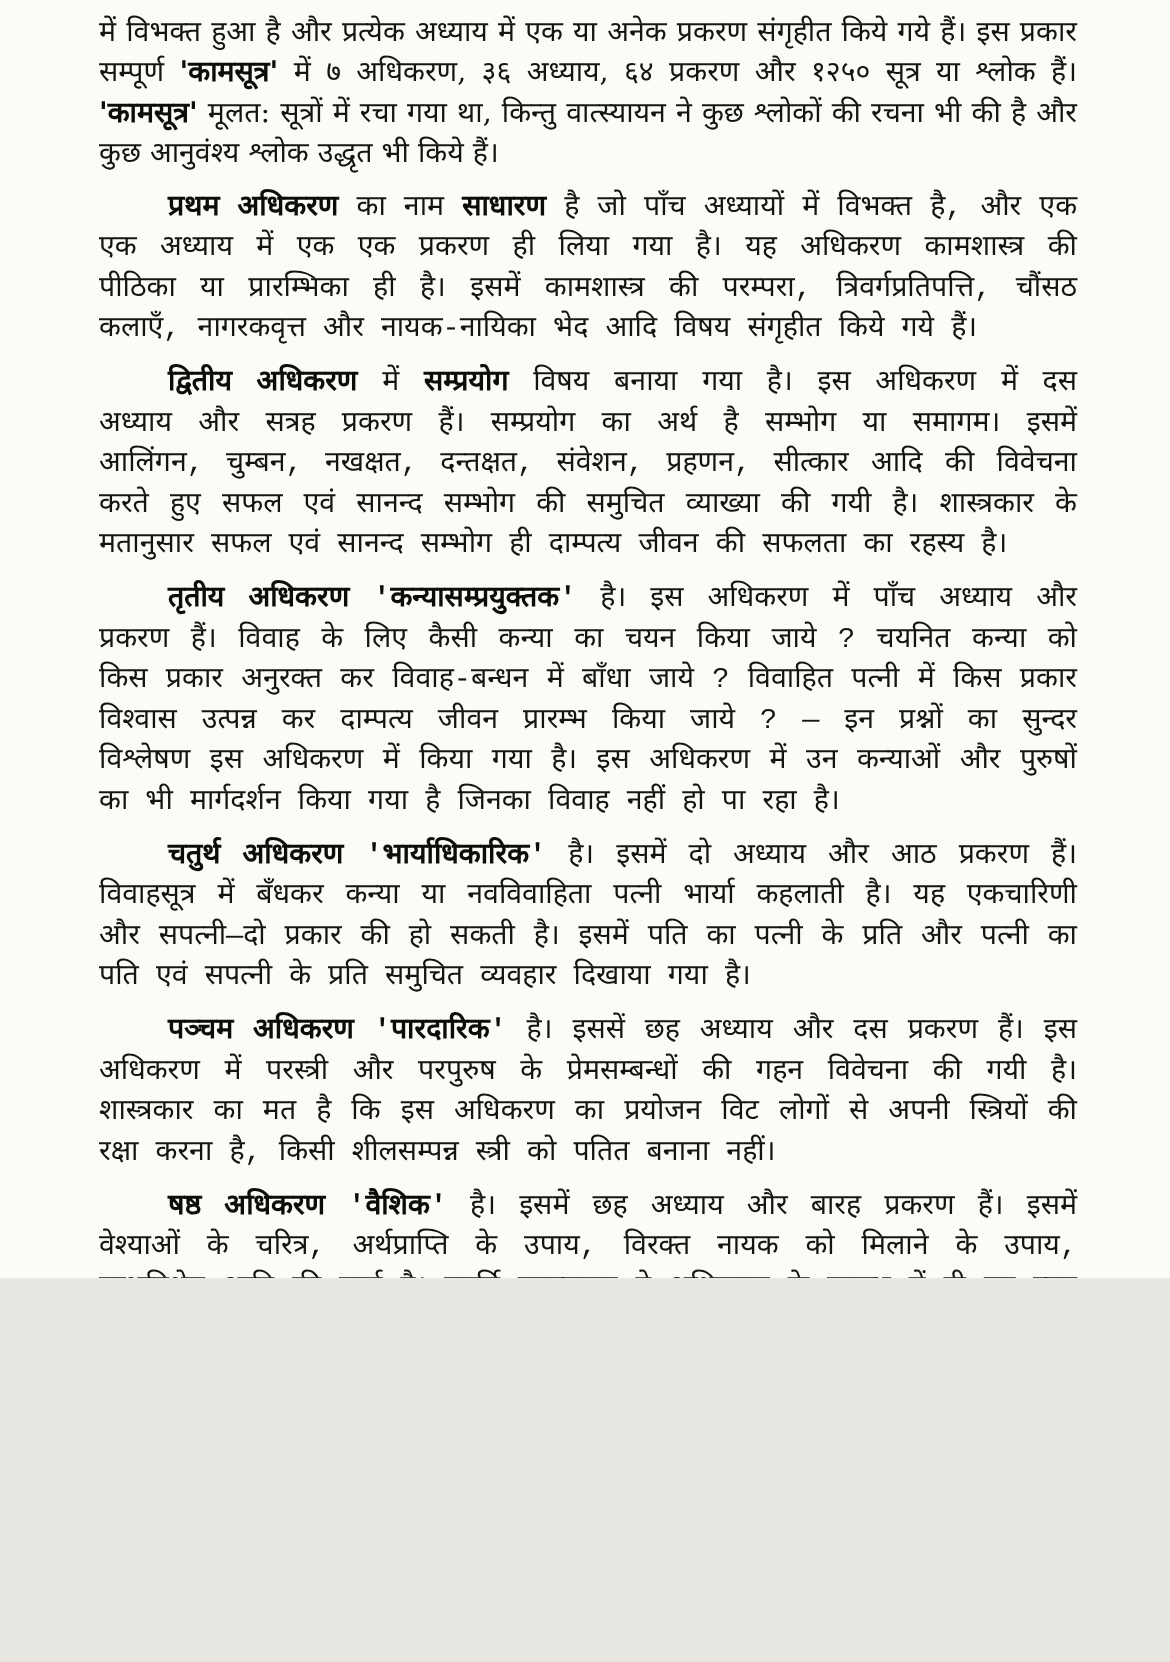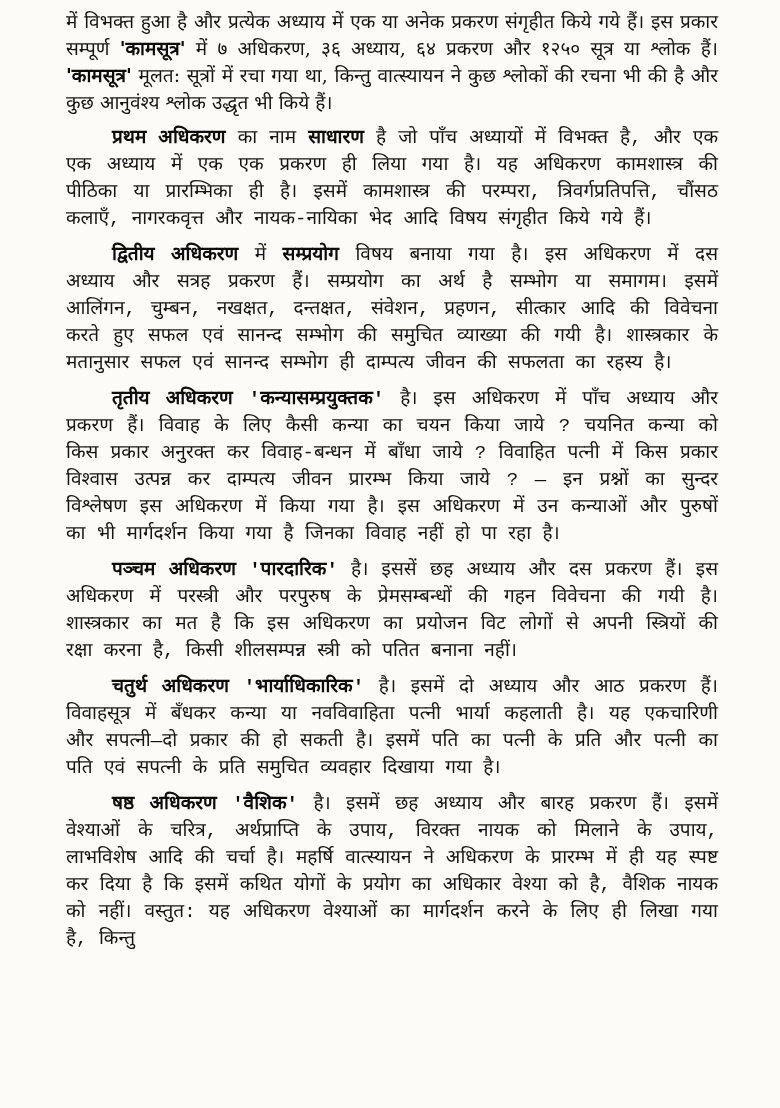--- a/index.html
+++ b/index.html
@@ -3,21 +3,21 @@
 <meta charset="utf-8">
 <style>
   html, body {
     margin: 0;
     padding: 0;
     background: #e9e7e2;
   }
   .page {
     position: relative;
     width: 780px;
-    height: 1108px;
+    height: 852px;
     margin: 0 auto;
     background: #fcfbf7;
     overflow: hidden;
     box-sizing: border-box;
     padding: 8px 62px 0 66px;
   }
   .content {
     font-family: "DejaVu Serif", "Liberation Serif", serif;
     font-size: 19px;
     line-height: 27px;
@@ -39,17 +39,17 @@
 </style>
 </head>
 <body>
 
 <main class="page">
   <section class="content" id="content">
       <p><span>में विभक्त हुआ है और प्रत्येक अध्याय में एक या अनेक प्रकरण संगृहीत किये गये हैं। इस प्रकार सम्पूर्ण </span><span class="bold">'कामसूत्र'</span><span> में ७ अधिकरण, ३६ अध्याय, ६४ प्रकरण और १२५० सूत्र या श्लोक हैं। </span><span class="bold">'कामसूत्र'</span><span> मूलत: सूत्रों में रचा गया था, किन्तु वात्स्यायन ने कुछ श्लोकों की रचना भी की है और कुछ आनुवंश्य श्लोक उद्धृत भी किये हैं।</span></p>
       <p class="indent"><span class="bold">प्रथम अधिकरण</span><span> का नाम </span><span class="bold">साधारण</span><span> है जो पाँच अध्यायों में विभक्त है, और एक एक अध्याय में एक एक प्रकरण ही लिया गया है। यह अधिकरण कामशास्त्र की पीठिका या प्रारम्भिका ही है। इसमें कामशास्त्र की परम्परा, त्रिवर्गप्रतिपत्ति, चौंसठ कलाएँ, नागरकवृत्त और नायक-नायिका भेद आदि विषय संगृहीत किये गये हैं।</span></p>
       <p class="indent"><span class="bold">द्वितीय अधिकरण</span><span> में </span><span class="bold">सम्प्रयोग</span><span> विषय बनाया गया है। इस अधिकरण में दस अध्याय और सत्रह प्रकरण हैं। सम्प्रयोग का अर्थ है सम्भोग या समागम। इसमें आलिंगन, चुम्बन, नखक्षत, दन्तक्षत, संवेशन, प्रहणन, सीत्कार आदि की विवेचना करते हुए सफल एवं सानन्द सम्भोग की समुचित व्याख्या की गयी है। शास्त्रकार के मतानुसार सफल एवं सानन्द सम्भोग ही दाम्पत्य जीवन की सफलता का रहस्य है।</span></p>
       <p class="indent"><span class="bold">तृतीय अधिकरण 'कन्यासम्प्रयुक्तक'</span><span> है। इस अधिकरण में पाँच अध्याय और प्रकरण हैं। विवाह के लिए कैसी कन्या का चयन किया जाये ? चयनित कन्या को किस प्रकार अनुरक्त कर विवाह-बन्धन में बाँधा जाये ? विवाहित पत्नी में किस प्रकार विश्वास उत्पन्न कर दाम्पत्य जीवन प्रारम्भ किया जाये ? — इन प्रश्नों का सुन्दर विश्लेषण इस अधिकरण में किया गया है। इस अधिकरण में उन कन्याओं और पुरुषों का भी मार्गदर्शन किया गया है जिनका विवाह नहीं हो पा रहा है।</span></p>
+      <p class="indent"><span class="bold">चतुर्थ अधिकरण 'भार्याधिकारिक'</span><span> है। इसमें दो अध्याय और आठ प्रकरण हैं। विवाहसूत्र में बँधकर कन्या या नवविवाहिता पत्नी भार्या कहलाती है। यह एकचारिणी और सपत्नी—दो प्रकार की हो सकती है। इसमें पति का पत्नी के प्रति और पत्नी का पति एवं सपत्नी के प्रति समुचित व्यवहार दिखाया गया है।</span></p>
       <p class="indent"><span class="bold">पञ्चम अधिकरण 'पारदारिक'</span><span> है। इससें छह अध्याय और दस प्रकरण हैं। इस अधिकरण में परस्त्री और परपुरुष के प्रेमसम्बन्धों की गहन विवेचना की गयी है। शास्त्रकार का मत है कि इस अधिकरण का प्रयोजन विट लोगों से अपनी स्त्रियों की रक्षा करना है, किसी शीलसम्पन्न स्त्री को पतित बनाना नहीं।</span></p>
-      <p class="indent"><span class="bold">चतुर्थ अधिकरण 'भार्याधिकारिक'</span><span> है। इसमें दो अध्याय और आठ प्रकरण हैं। विवाहसूत्र में बँधकर कन्या या नवविवाहिता पत्नी भार्या कहलाती है। यह एकचारिणी और सपत्नी—दो प्रकार की हो सकती है। इसमें पति का पत्नी के प्रति और पत्नी का पति एवं सपत्नी के प्रति समुचित व्यवहार दिखाया गया है।</span></p>
       <p class="indent"><span class="bold">षष्ठ अधिकरण 'वैशिक'</span><span> है। इसमें छह अध्याय और बारह प्रकरण हैं। इसमें वेश्याओं के चरित्र, अर्थप्राप्ति के उपाय, विरक्त नायक को मिलाने के उपाय, लाभविशेष आदि की चर्चा है। महर्षि वात्स्यायन ने अधिकरण के प्रारम्भ में ही यह स्पष्ट कर दिया है कि इसमें कथित योगों के प्रयोग का अधिकार वेश्या को है, वैशिक नायक को नहीं। वस्तुत: यह अधिकरण वेश्याओं का मार्गदर्शन करने के लिए ही लिखा गया है, किन्तु</span></p>
     </section>
 </main>
 
 </body></html>

